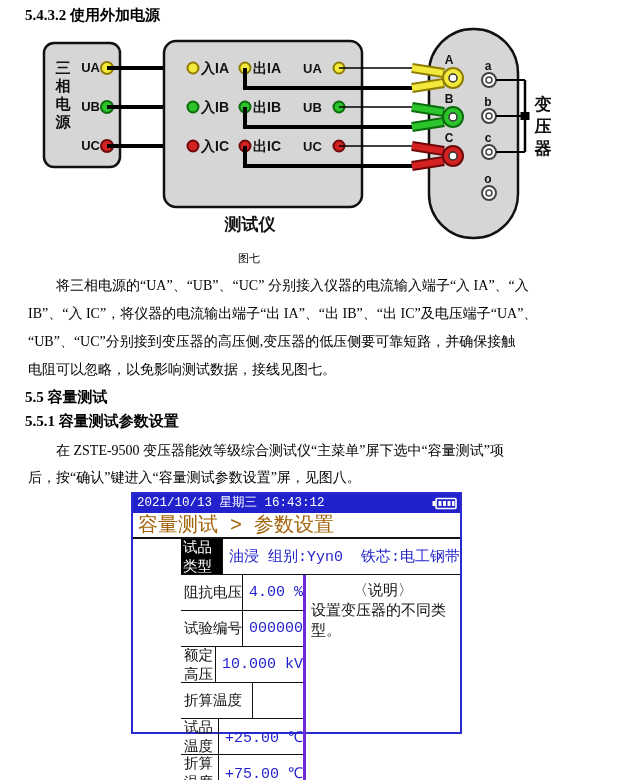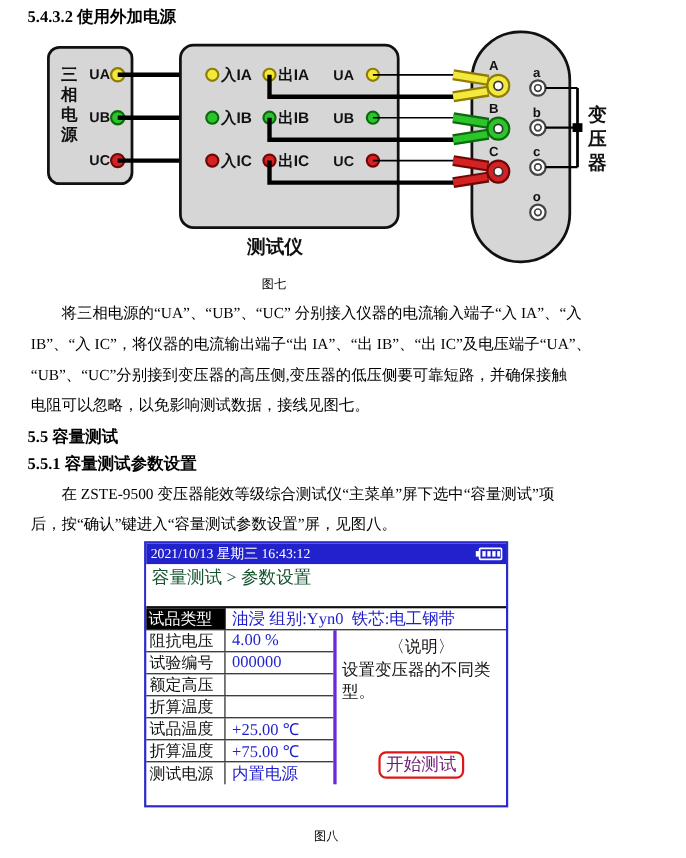--- a/index.html
+++ b/index.html
@@ -6,26 +6,26 @@
   .page{position:relative;width:624px;height:780px;background:#fff;overflow:hidden;
         font-family:"Liberation Serif",serif;color:#000;}
   .doc-h{position:absolute;font-weight:bold;font-size:15px;white-space:nowrap;color:#000;}
   .para{position:absolute;font-size:14px;line-height:28px;white-space:pre;text-indent:28px;color:#000;}
   .cap{position:absolute;font-size:11px;text-align:center;color:#000;}
   svg.diagram{position:absolute;left:0;top:0;}
   .sv-t{font-family:"Liberation Sans",sans-serif;font-weight:bold;fill:#111;}
 
   
   .screen{position:absolute;left:131px;top:492px;width:331px;height:242px;box-sizing:border-box;
-          border:2px solid #2a2ace;background:#fff;font-family:Liberation Serif, serif;}
+          border:2px solid #2a2ace;background:#fff;font-family:Liberation Mono, monospace;}
   .s-status{height:19px;background:#2222cc;color:#fff;font-size:12.5px;line-height:19px;
             display:flex;align-items:center;justify-content:space-between;padding:0 3px 0 4px;box-sizing:border-box;}
-  .s-title{height:40px;line-height:25px;font-size:16px;color:#14532d;padding-left:5px;
+  .s-title{height:26px;line-height:25px;font-size:20px;color:#a16207;padding-left:5px;
            border-bottom:2px solid #111;box-sizing:border-box;background:#fff;}
-  .s-row{display:flex;height:20px;box-sizing:border-box;border-bottom:1px solid #111;}
+  .s-row{display:flex;height:36px;box-sizing:border-box;border-bottom:1px solid #111;margin-left:48px;}
   .s-label{width:72px;box-sizing:border-box;border-right:1px solid #111;font-size:14.5px;color:#111;
            display:flex;align-items:center;padding-left:3px;}
   .s-label.inv{background:#000;color:#fff;padding-left:2px;}
   .s-value{flex:1;display:flex;align-items:center;padding-left:6px;font-size:15px;color:#1e1ecc;white-space:pre;}
   .s-body{display:flex;}
   .s-left{width:170px;}
   .s-left .s-row:last-child{border-bottom:none;}
   .s-help{flex:1;border-left:3px solid #6d28d9;position:relative;box-sizing:border-box;}
   .s-help-title{text-align:center;font-size:15px;color:#111;margin-top:6px;}
   .s-help-text{font-size:15px;line-height:20px;color:#111;padding:2px 4px 0 5px;}
@@ -191,20 +191,21 @@
         <div class="s-row">
           <div class="s-label">阻抗电压</div>
           <div class="s-value">4.00 %</div>
         </div>
         <div class="s-row">
           <div class="s-label">试验编号</div>
           <div class="s-value">000000</div>
         </div>
         <div class="s-row">
           <div class="s-label">额定高压</div>
+          <div class="s-value">10.000 kV</div>
         </div>
         <div class="s-row">
           <div class="s-label">折算温度</div>
         </div>
         <div class="s-row">
           <div class="s-label">试品温度</div>
           <div class="s-value">+25.00 ℃</div>
         </div>
         <div class="s-row">
           <div class="s-label">折算温度</div>
@@ -217,15 +218,14 @@
       </div>
 
       <div class="s-help">
         <div class="s-help-title">〈说明〉</div>
         <div class="s-help-text">设置变压器的不同类型。</div>
         <div class="s-start">开始测试</div>
       </div>
     </div>
   </div>
 
-  <div class="cap" style="left:131px;top:753px;width:331px;">图八</div>
 
 </div>
 
 </body></html>

